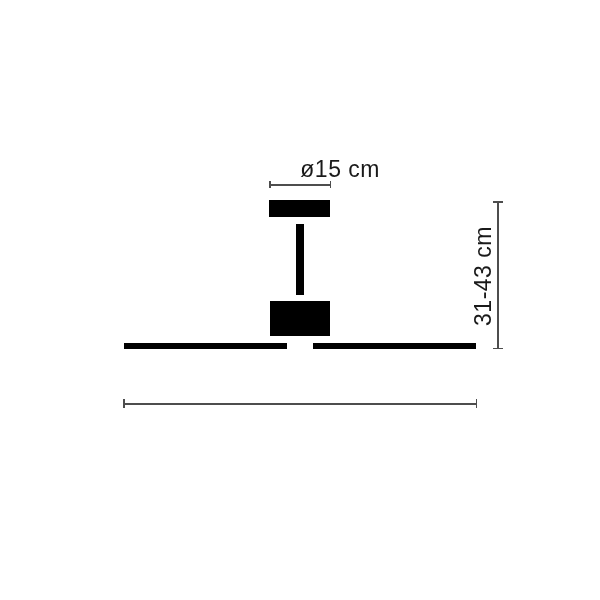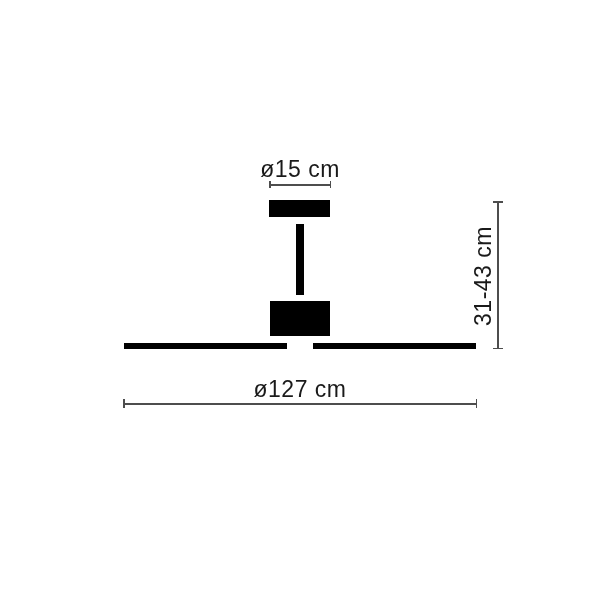--- a/index.html
+++ b/index.html
@@ -43,21 +43,21 @@
   
   .dim-label {
     position: absolute;
     font-size: 23px;
     line-height: 1;
     letter-spacing: 0.5px;
     text-align: center;
     color: var(--label-text, #1a1a1a);
     white-space: nowrap;
   }
-  .label-top    { left: 220px; top: 158px; width: 160px; }
+  .label-top    { left: 220px; top: 158px; width: 160px; text-align: right; }
   .label-bottom { left: 210px; top: 378px; width: 180px; }
   .label-right  {
     left: 413px; top: 263px; width: 140px; height: 26px;
     line-height: 26px;
     transform: rotate(-90deg);
   }
 </style>
 </head>
 <body>
 
@@ -74,19 +74,18 @@
   <div class="part motor"></div>
   <div class="part blade-left"></div>
   <div class="part blade-right"></div>
 
   <div class="dim dim-right">
     <span class="tick tick-top"></span>
     <span class="tick tick-bottom"></span>
   </div>
   <div class="dim-label label-right">31-43 cm</div>
 
-  <div class="dim-label label-bottom">ø127 cm</div>
   <div class="dim dim-bottom">
     <span class="tick tick-left"></span>
     <span class="tick tick-right"></span>
   </div>
 
 </div>
 
 </body></html>

